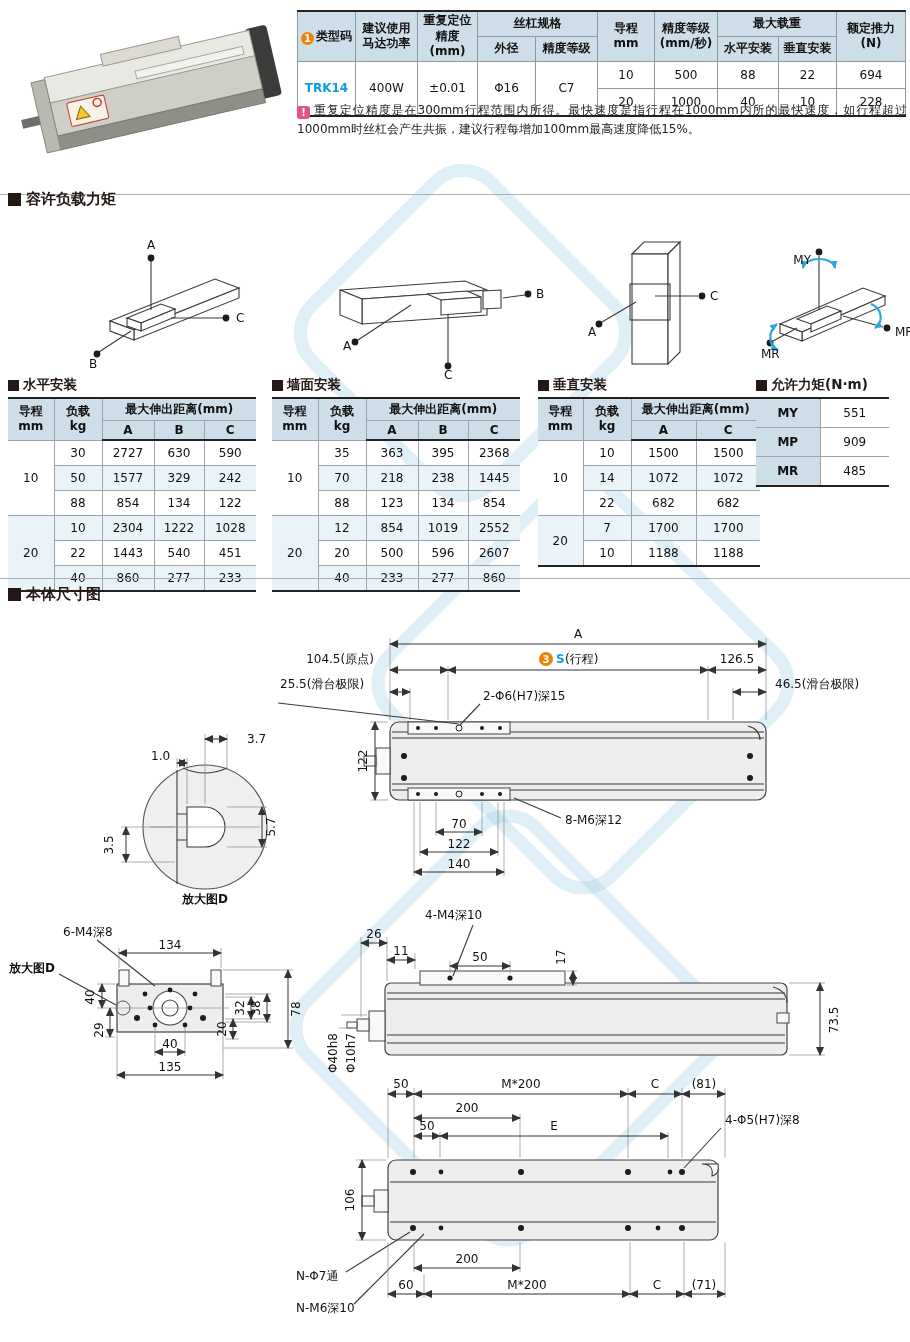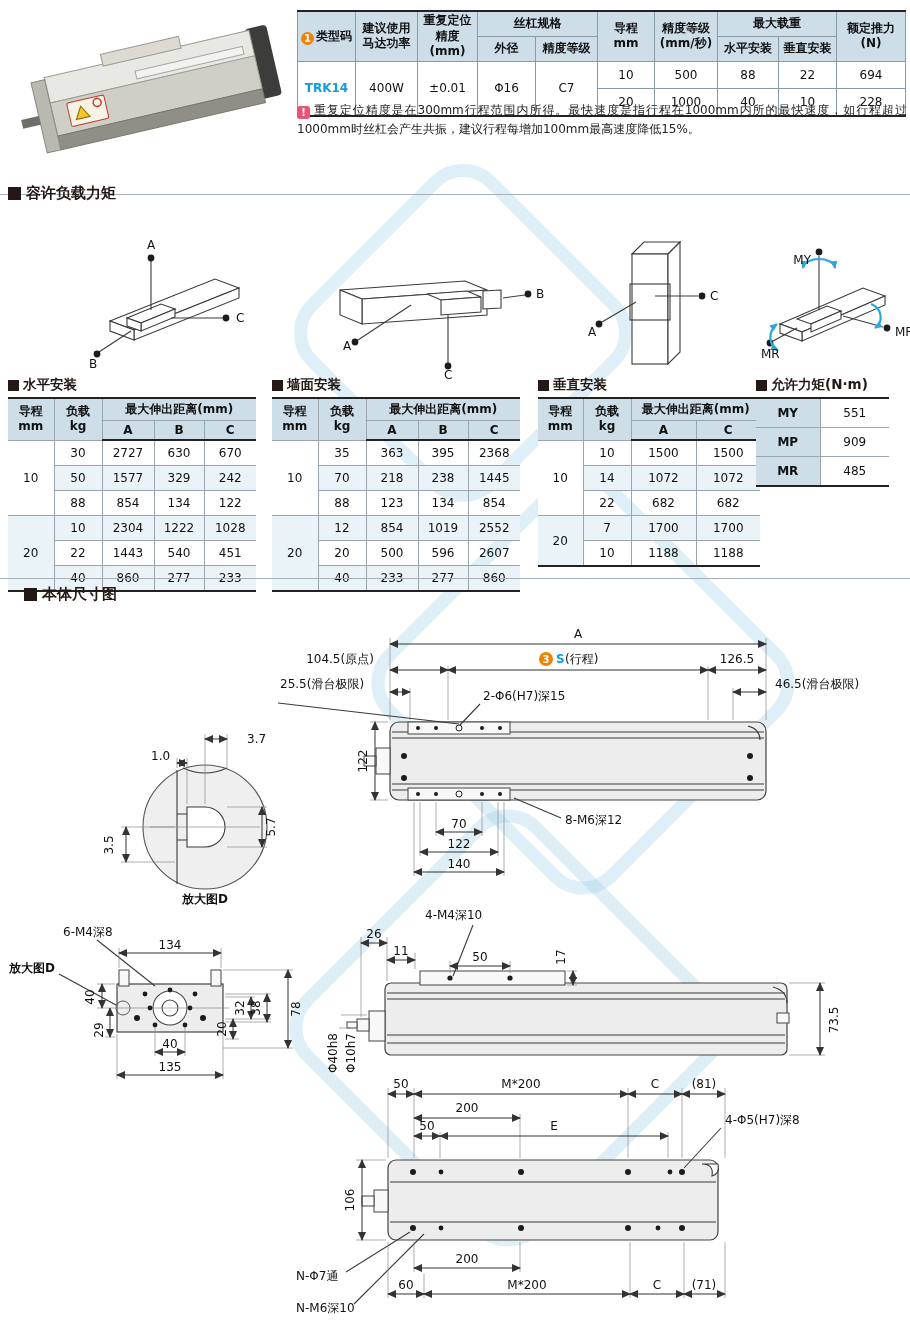--- a/index.html
+++ b/index.html
@@ -153,21 +153,21 @@
     </tr>
   </tbody>
 </table>
 
 <div class="note abs" style="left:297px;top:101px;width:610px">
   <span class="bang">!</span><span>重复定位精度是在300mm行程范围内所得。最快速度是指行程在1000mm内所的最快速度，如行程超过1000mm时丝杠会产生共振，建议行程每增加100mm最高速度降低15%。</span>
 </div>
 
 <div class="abs hr" style="top:194px"></div>
 
-<div class="abs sec-title" style="left:8px;top:184px">
+<div class="abs sec-title" style="left:8px;top:190px">
   <span class="sq"></span>
   <span>容许负载力矩</span>
 </div>
 
 <svg class="abs" style="left:55px;top:236px" width="235" height="140" viewBox="0 0 235 140">
   <g class="wt">
     <path d="M55,85 L160,43 L184,52 L79,94 Z"></path>
     <path d="M79,94 L184,52 L184,62 L79,104 Z"></path>
     <path d="M55,85 L79,94 L79,104 L55,95 Z"></path>
     <path d="M72,82 L106,68 L120,73 L86,87 Z"></path>
@@ -282,21 +282,21 @@
           <th>B</th>
           <th>C</th>
         </tr>
     </thead>
     <tbody>
       <tr>
           <td rowspan="3" class="lead">10</td>
           <td>30</td>
           <td>2727</td>
           <td>630</td>
-          <td>670</td>
+          <td>590</td>
         </tr>
       <tr class="alt">
           <td>50</td>
           <td>1577</td>
           <td>329</td>
           <td>242</td>
         </tr>
       <tr>
           <td>88</td>
           <td>854</td>
@@ -483,21 +483,21 @@
       <tr>
           <th class="tint">MR</th>
           <td style="height:24px">485</td>
         </tr>
     </tbody>
   </table>
 </div>
 
 <div class="abs hr" style="top:578px"></div>
 
-<div class="abs sec-title" style="left:24px;top:585px">
+<div class="abs sec-title" style="left:8px;top:585px">
   <span class="sq"></span>
   <span>本体尺寸图</span>
 </div>
 
 <svg class="abs" style="left:278px;top:610px" width="632" height="292" viewBox="0 0 632 292">
   <g>
     <rect class="bd" x="112" y="112" width="376" height="78" rx="9"></rect>
     <line class="ln" x1="114" y1="122" x2="486" y2="122"></line>
     <line class="ln" x1="114" y1="128" x2="486" y2="128"></line>
     <line class="ln" x1="114" y1="174" x2="486" y2="174"></line>

